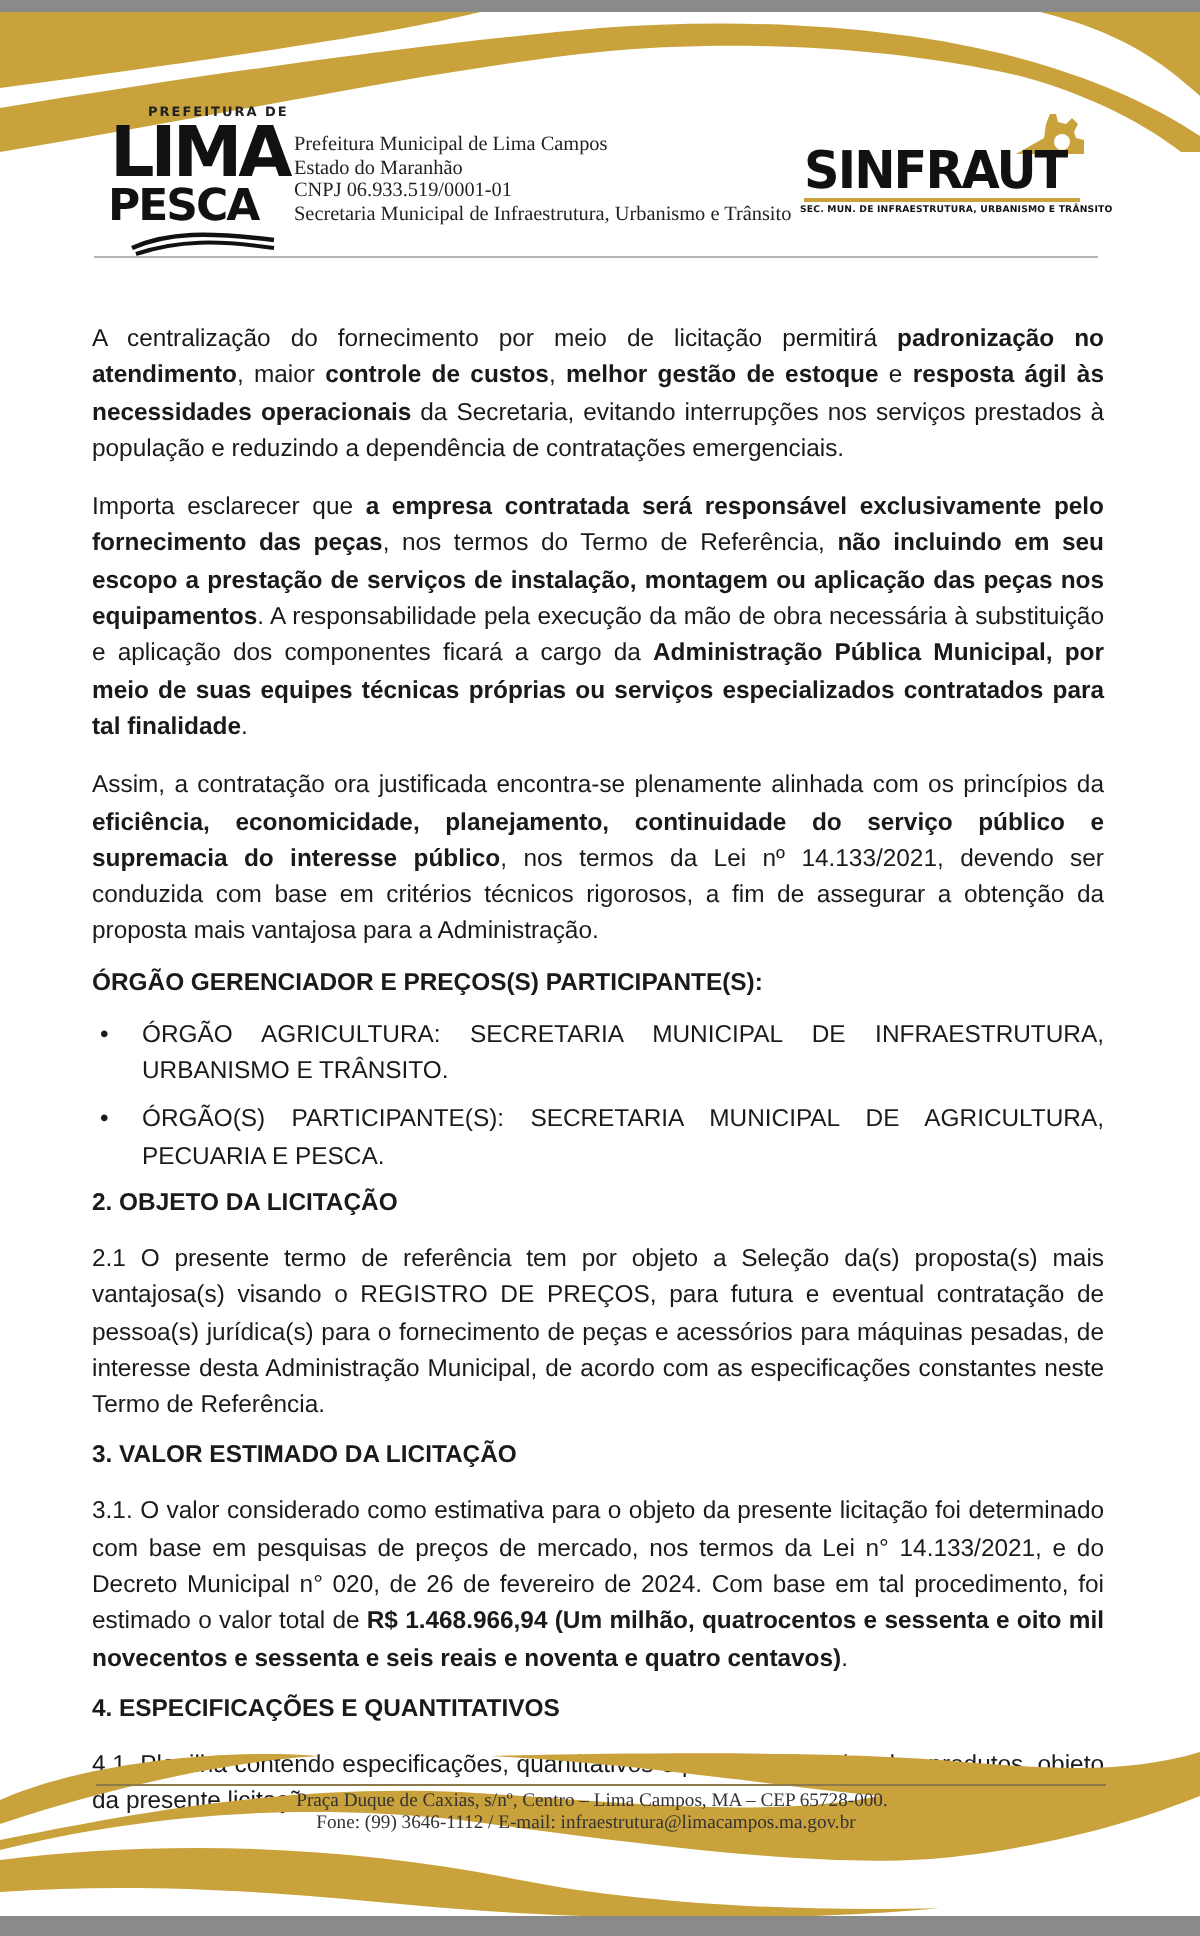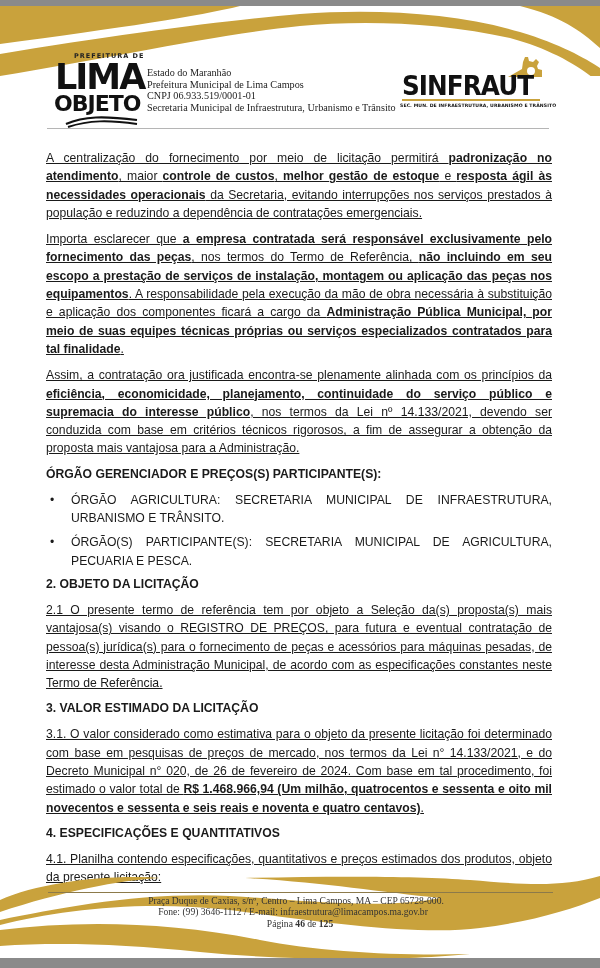--- a/index.html
+++ b/index.html
@@ -28,21 +28,21 @@
   .logo-sinfraut { position: absolute; left: 400px; top: 55px; width: 150px; height: 60px; text-align: center; }
   .logo-sinfraut .name { position: absolute; left: 2px; top: 18px; font: bold 26px "DejaVu Sans", sans-serif; letter-spacing: -1px; color: #111; line-height: 1; transform: scaleX(0.95); transform-origin: left; }
   .logo-sinfraut .underline { position: absolute; left: 2px; top: 44px; width: 138px; height: 2px; background: #c9a23c; }
   .logo-sinfraut .sub { position: absolute; left: 0px; top: 48px; font: bold 4.6px "DejaVu Sans", sans-serif; color: #111; white-space: nowrap; letter-spacing: 0.1px; }
   .logo-sinfraut svg { position: absolute; left: 108px; top: 0px; }
 
   .header-rule { position: absolute; left: 47px; top: 128px; width: 502px; height: 1px; background: #b5b5b5; }
 
   
   .content { position: absolute; left: 46px; top: 149px; width: 506px; font-size: 12.2px; line-height: 18.3px; }
-  .content p { margin: 0 0 8px 0; text-align: justify; text-decoration: underline; }
+  .content p { margin: 11px 0 8px 0; text-align: justify; }
   .content b { font-weight: bold; }
   .content h3 { margin: 0 0 9px 0; font-size: 12.2px; font-weight: bold; line-height: 16px; }
   .content ul { margin: 0 0 6px 0; padding: 0; list-style: none; }
   .content li { position: relative; padding-left: 25px; margin-bottom: 6px; text-align: justify; }
   .content li .bullet { position: absolute; left: 4px; top: 0; }
 
   
   .footer-rule { position: absolute; left: 48px; top: 892px; width: 505px; height: 1px; background: #8c7a4a; }
   .footer { position: absolute; left: 0; top: 895px; width: 600px; text-align: center; font-family: Liberation Serif, serif; font-size: 9.6px; line-height: 11.3px; color: #333; }
   .footer .line1 { margin-left: -8px; }
@@ -55,30 +55,30 @@
 
 <svg class="deco deco-top" viewBox="0 0 600 70" preserveAspectRatio="none">
   <path d="M0,0 L240,0 C200,10 120,22 0,38 Z" fill="#c9a23c"></path>
   <path d="M0,48 C120,28 230,14 300,8 C380,2 460,8 520,26 C560,38 585,52 600,62 L600,78 C585,64 555,44 510,32 C440,16 360,14 300,20 C220,28 110,52 0,70 Z" fill="#c9a23c"></path>
   <path d="M520,0 L600,0 L600,42 C580,24 560,10 520,0 Z" fill="#c9a23c"></path>
 </svg>
 
 <div class="logo-lima">
   <span class="pref">PREFEITURA DE</span>
   <span class="lima">LIMA</span>
-  <span class="campos">OBJETO</span>
+  <span class="campos">PESCA</span>
   <svg width="75" height="14" viewBox="0 0 75 14">
     <path d="M2,10 C20,2 40,2 73,6" stroke="#111" stroke-width="2.2" fill="none"></path>
     <path d="M4,13 C25,6 45,6 73,10" stroke="#111" stroke-width="2" fill="none"></path>
   </svg>
 </div>
 
 <div class="header-info">
+  <div>Prefeitura Municipal de Lima Campos</div>
   <div>Estado do Maranhão</div>
-  <div>Prefeitura Municipal de Lima Campos</div>
   <div>CNPJ 06.933.519/0001-01</div>
   <div>Secretaria Municipal de Infraestrutura, Urbanismo e Trânsito</div>
 </div>
 
 <div class="logo-sinfraut">
   <svg width="34" height="22" viewBox="0 0 34 22">
     <path d="M17,2 L20,2 L21,6 L25,7 L28,4 L31,7 L29,11 L30,14 L34,15 L34,22 L0,22 L14,14 L15,7 Z" fill="#c9a23c"></path>
     <circle cx="23" cy="16" r="4" fill="#ffffff"></circle>
   </svg>
   <span class="name">SINFRAUT</span>
@@ -115,16 +115,15 @@
   <path d="M0,30 C40,12 110,4 160,8 C120,10 60,22 0,42 Z" fill="#c9a23c"></path>
   <path d="M0,55 C60,40 140,30 230,40 C320,52 420,66 480,58 C530,52 570,40 600,28 L600,6 C560,18 520,14 470,10 C420,6 330,6 245,8 C320,12 380,22 440,28 C380,40 300,30 230,26 C140,22 60,38 0,50 Z" fill="#c9a23c"></path>
   <path d="M0,60 C80,50 170,52 260,70 C320,82 400,86 470,84 C410,90 300,92 200,82 C120,74 60,72 0,76 Z" fill="#c9a23c"></path>
 </svg>
 
 <div class="footer-rule"></div>
 
 <div class="footer">
   <div class="line1">Praça Duque de Caxias, s/nº, Centro – Lima Campos, MA – CEP 65728-000.</div>
   <div class="line2">Fone: (99) 3646-1112 / E-mail: infraestrutura@limacampos.ma.gov.br</div>
-  <div><span>Página </span><b>46</b><span> de </span><b>125</b></div>
 </div>
 
 <div class="bottom-bar"></div>
 
 </body></html>

